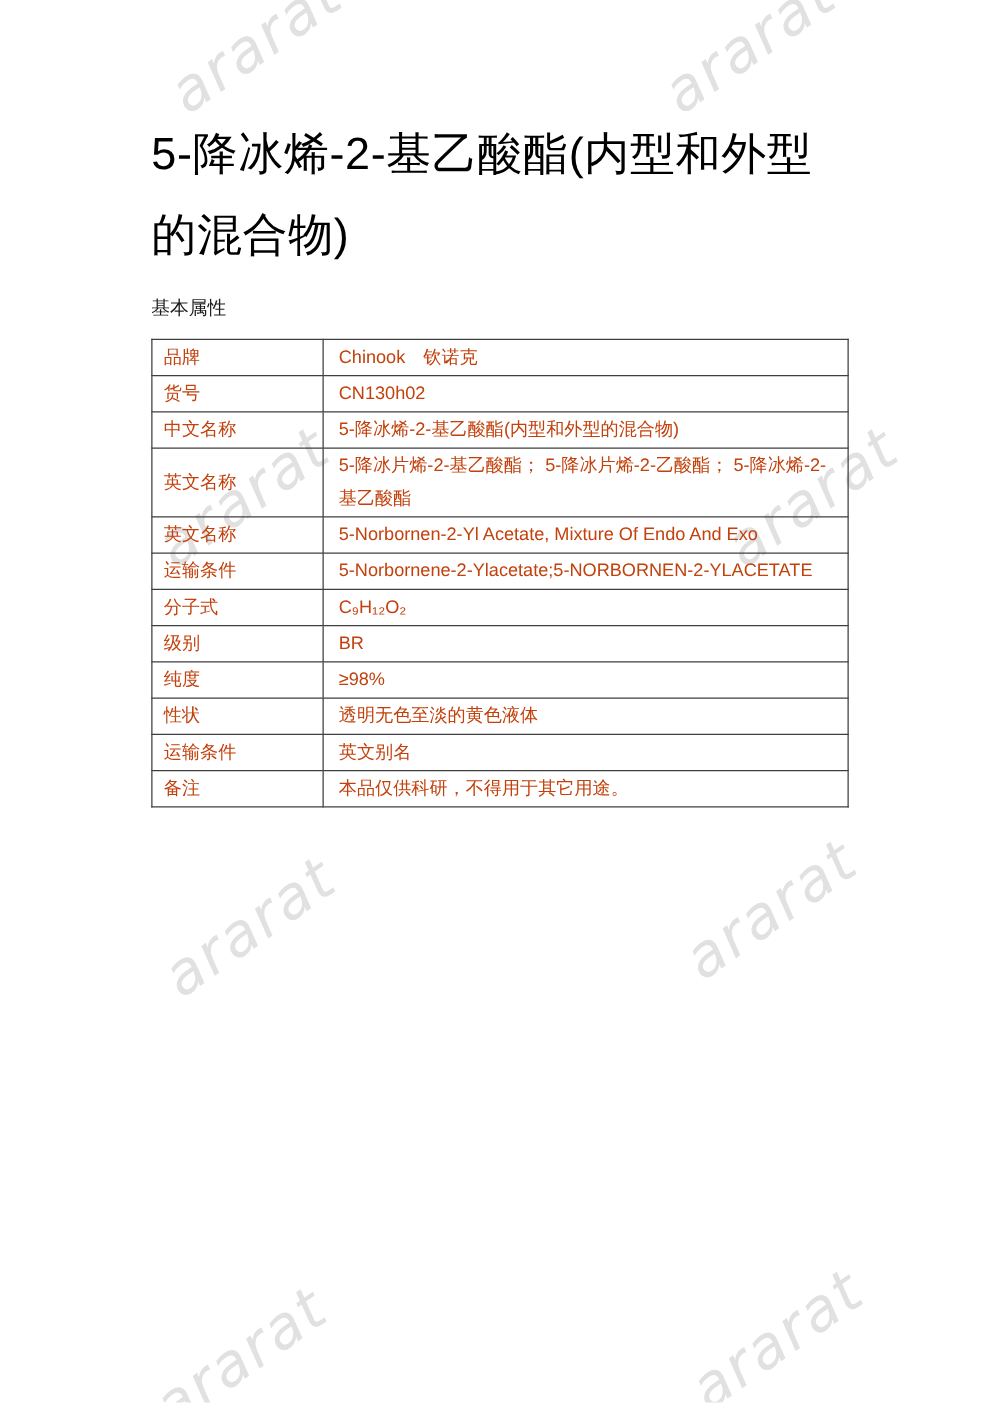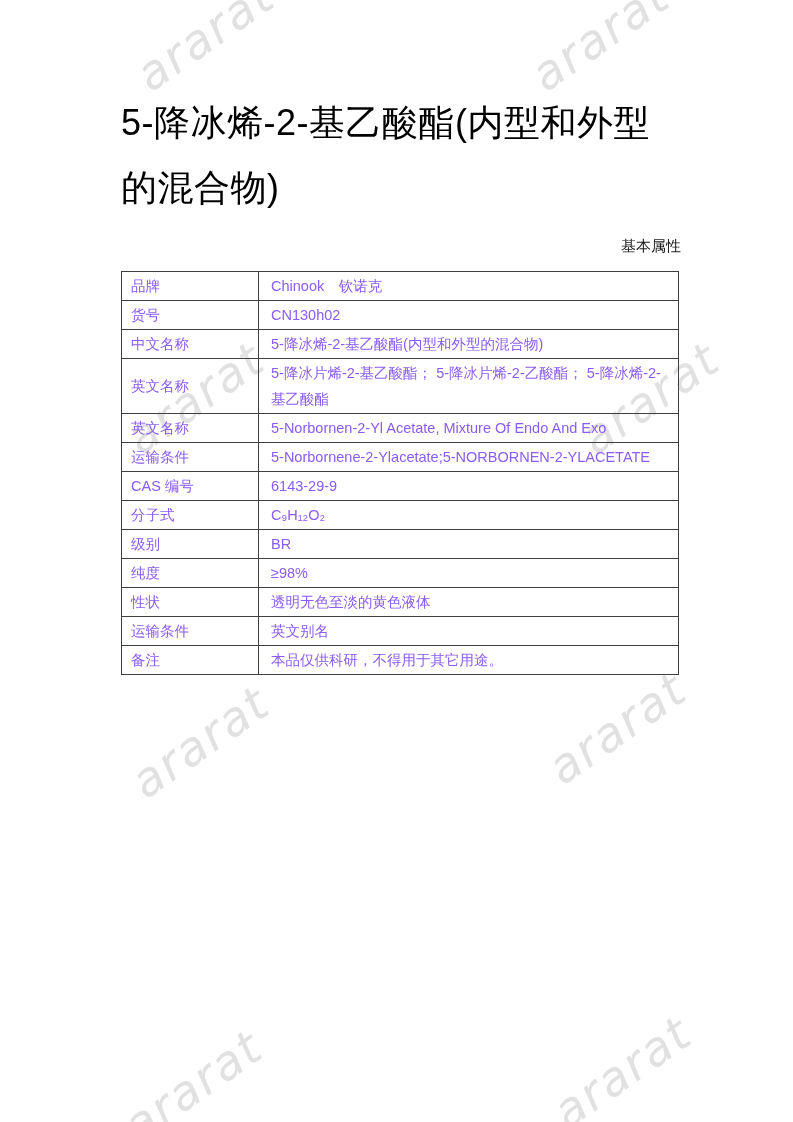--- a/index.html
+++ b/index.html
@@ -52,37 +52,36 @@
     font-weight: 400;
     line-height: 65px;
     color: #000000;
     letter-spacing: 0.5px;
   }
   .section-heading {
     margin-top: 17px;
     font-size: 15px;
     font-weight: 400;
     color: #1a1a1a;
-    text-align: right;
   }
   table.props {
     margin-top: 15px;
     width: 558px;
     border-collapse: collapse;
     background: transparent;
   }
   table.props th,
   table.props td {
     border: 1px solid #3f3f3f;
     font-size: 14.5px;
     font-weight: 400;
     text-align: left;
     vertical-align: middle;
     line-height: 26px;
-    color: #8b5cf6;
+    color: #c2410c;
     background: transparent;
   }
   table.props th {
     width: 137px;
     padding: 0 4px 0 9px;
     height: 27px;
   }
   table.props td {
     padding: 1px 6px 1px 12px;
   }
@@ -125,24 +124,20 @@
       </tr>
       <tr>
         <th>英文名称</th>
         <td>5-Norbornen-2-Yl Acetate, Mixture Of Endo And Exo</td>
       </tr>
       <tr>
         <th>运输条件</th>
         <td>5-Norbornene-2-Ylacetate;5-NORBORNEN-2-YLACETATE</td>
       </tr>
       <tr>
-        <th>CAS 编号</th>
-        <td>6143-29-9</td>
-      </tr>
-      <tr>
         <th>分子式</th>
         <td>C₉H₁₂O₂</td>
       </tr>
       <tr>
         <th>级别</th>
         <td>BR</td>
       </tr>
       <tr>
         <th>纯度</th>
         <td>≥98%</td>

